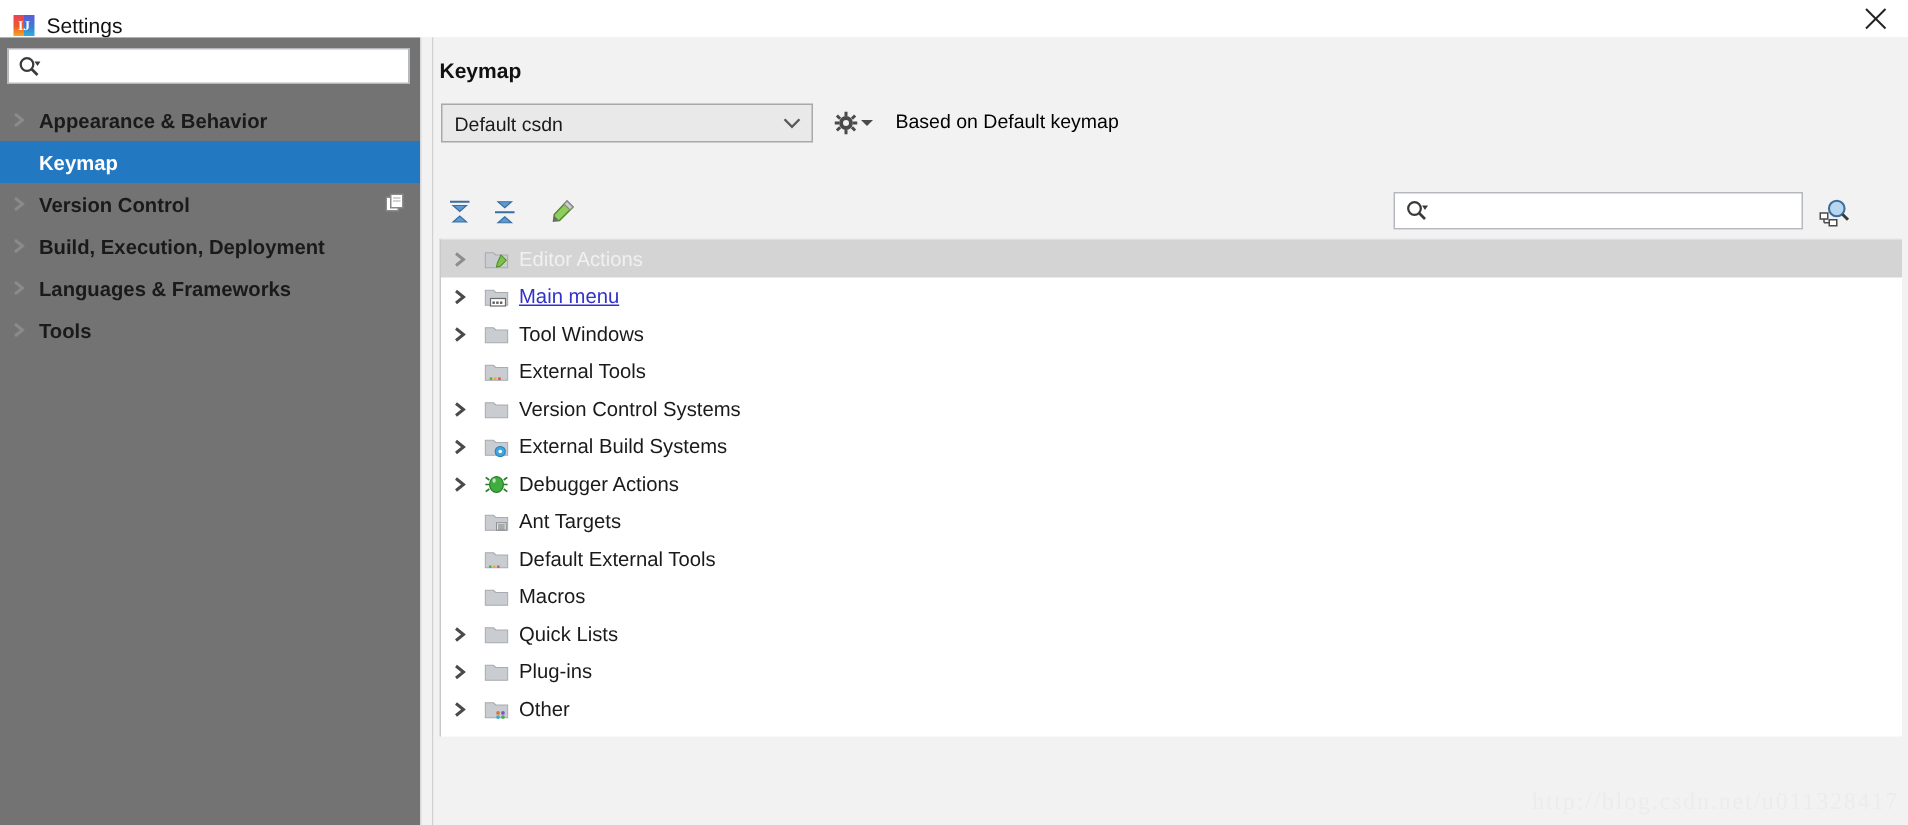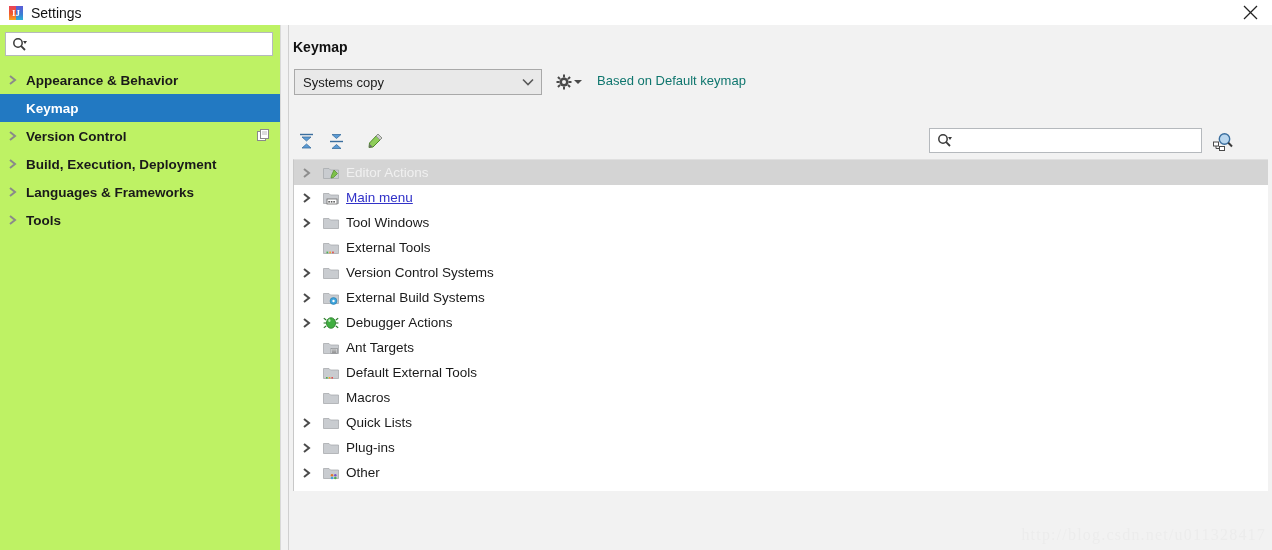--- a/index.html
+++ b/index.html
@@ -25,21 +25,21 @@
   }
 
   
   .titlebar {
     position: absolute;
     left: 0; top: 0;
     width: 1272px; height: 25px;
     background: #ffffff;
     border-bottom: 1px solid #e6e6e6;
     display: flex;
-    align-items: center;
+    align-items: flex-end;
   }
   .title-icon {
     width: 16px; height: 16px;
     margin-left: 8px; margin-right: 7px;
     position: relative;
     flex: none;
   }
   .title-icon .ij-sq {
     position: absolute;
     width: 7px; height: 14px;
@@ -70,21 +70,21 @@
     display: flex; align-items: center; justify-content: center;
     cursor: pointer;
   }
   .close-btn svg { display: block; }
 
   
   .sidebar {
     position: absolute;
     left: 0; top: 25px;
     width: 280px; height: 525px;
-    background: #bef264;
+    background: #737373;
   }
   .side-search-wrap {
     position: absolute;
     left: 5px; top: 7px;
     width: 268px; height: 24px;
     box-sizing: border-box;
     background: #ffffff;
     border: 1px solid #b5b9bd;
   }
   .side-search-wrap .mag {
@@ -183,21 +183,21 @@
     position: absolute;
     left: 267px; top: 46px;
     width: 30px; height: 22px;
     display: flex; align-items: center;
     cursor: pointer;
   }
   .based-on {
     position: absolute;
     left: 308px; top: 48px;
     font-size: 13px;
-    color: #0f766e;
+    color: #000000;
   }
 
   
   .tree-toolbar {
     position: absolute;
     left: 4px; top: 103px;
     width: 975px; height: 30px;
   }
   .tb-btn {
     position: absolute;
@@ -378,21 +378,21 @@
     </div>
   </div>
 
   <div class="sidebar-splitter"></div>
 
   <div class="content">
 
     <div class="page-title">Keymap</div>
 
     <div class="keymap-combo">
-      <span class="combo-val">Systems copy</span>
+      <span class="combo-val">Default csdn</span>
       <span class="combo-arrow">
         <svg width="14" height="10" viewBox="0 0 14 10">
             <polyline points="2,2.5 7,7.5 12,2.5" fill="none" stroke="#5a5a5a" stroke-width="1.6"></polyline>
           </svg>
       </span>
     </div>
 
     <div class="gear-btn">
       <svg width="16" height="16" viewBox="0 0 16 16">
         <g fill="#4a4a4a">

